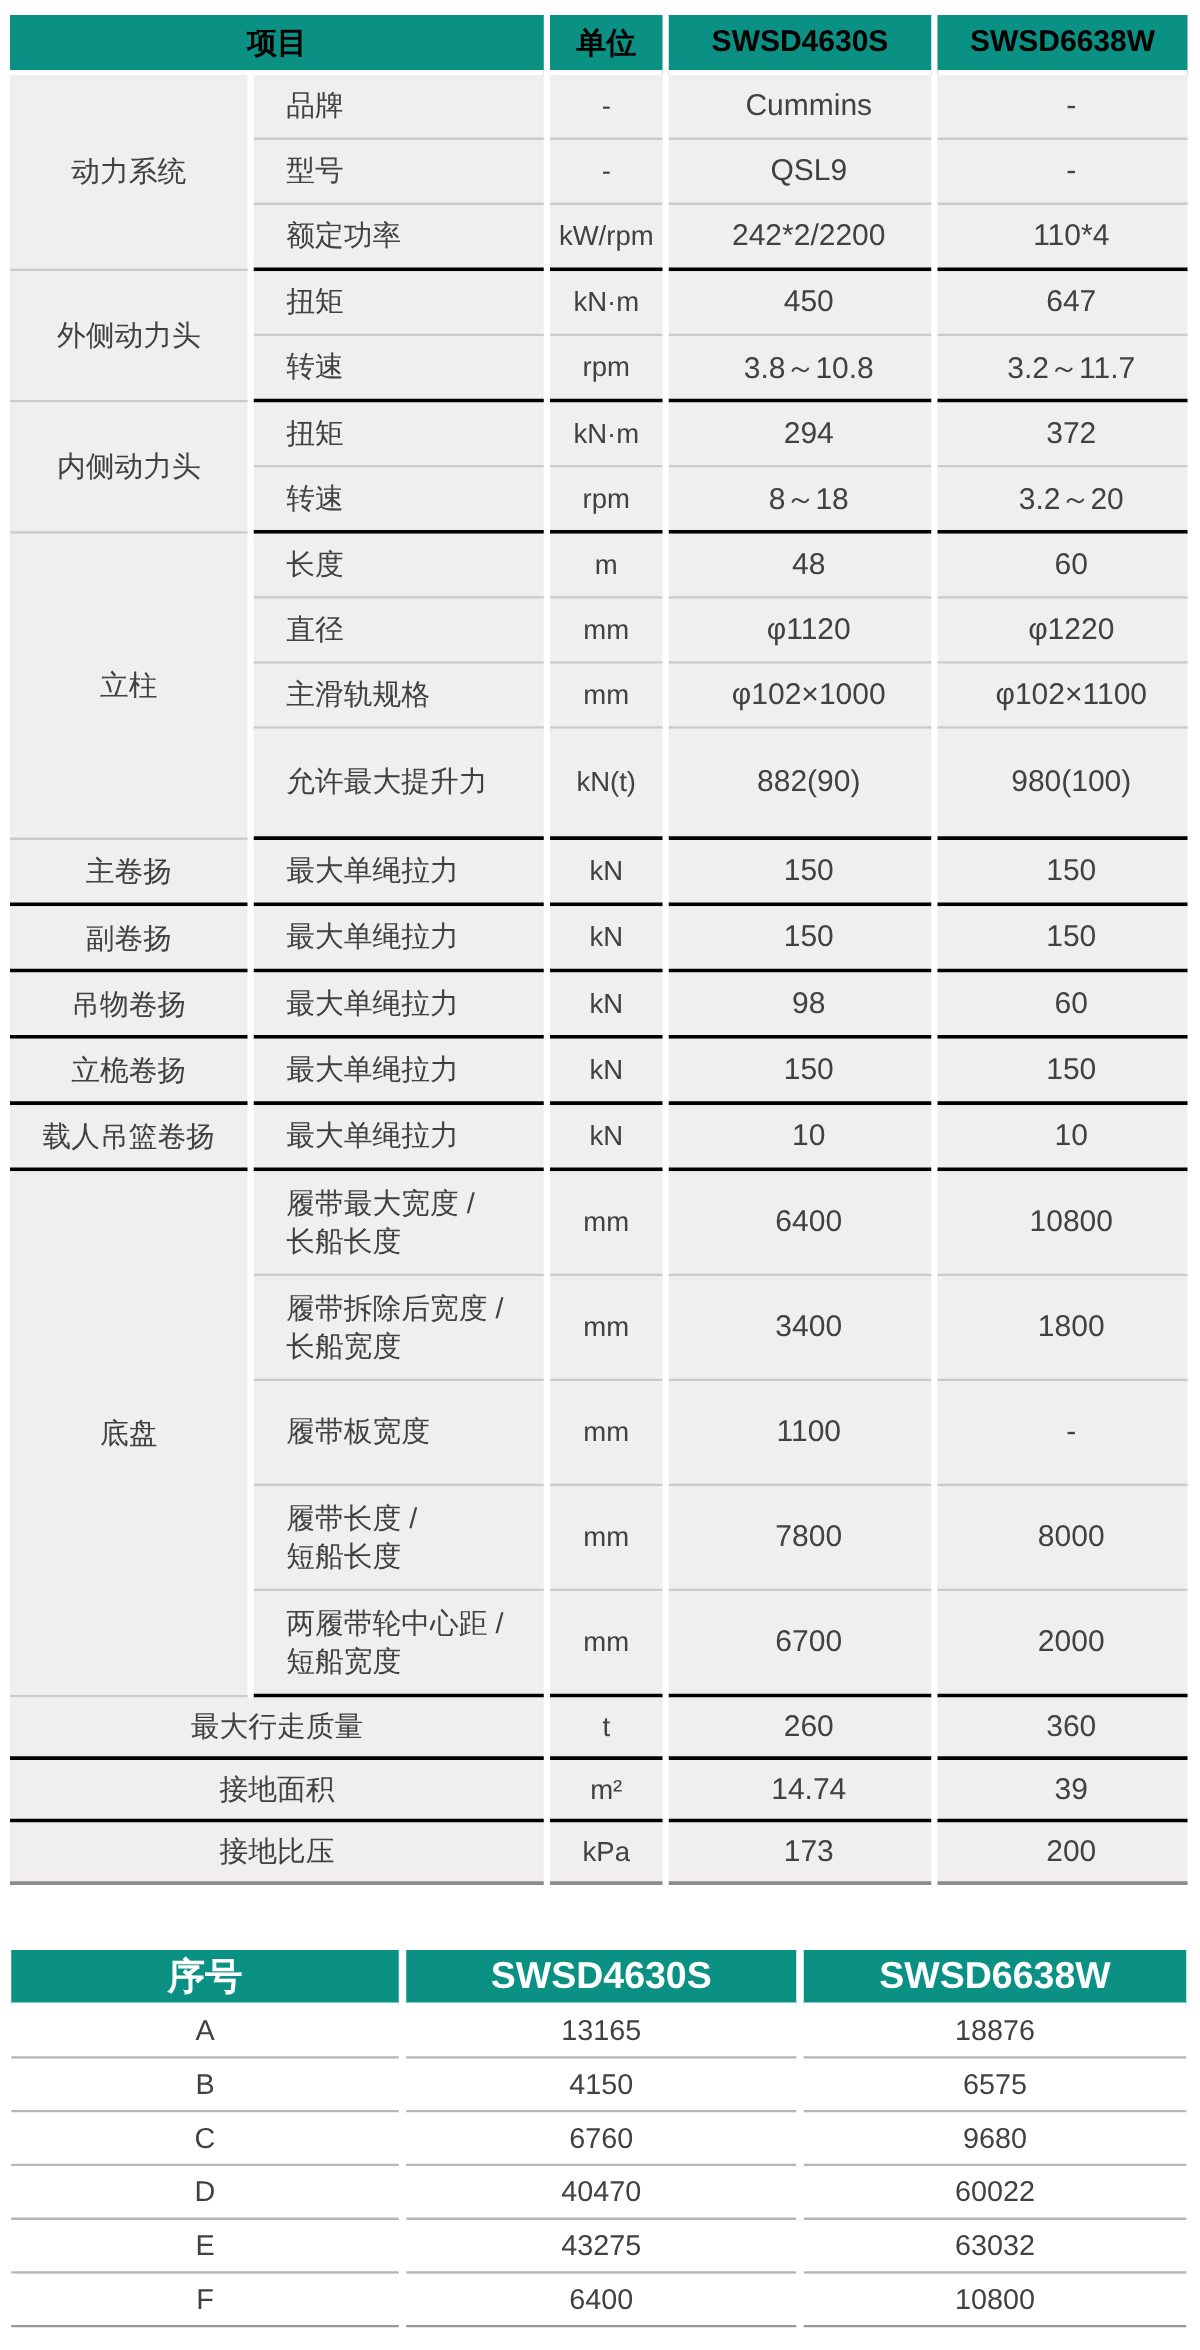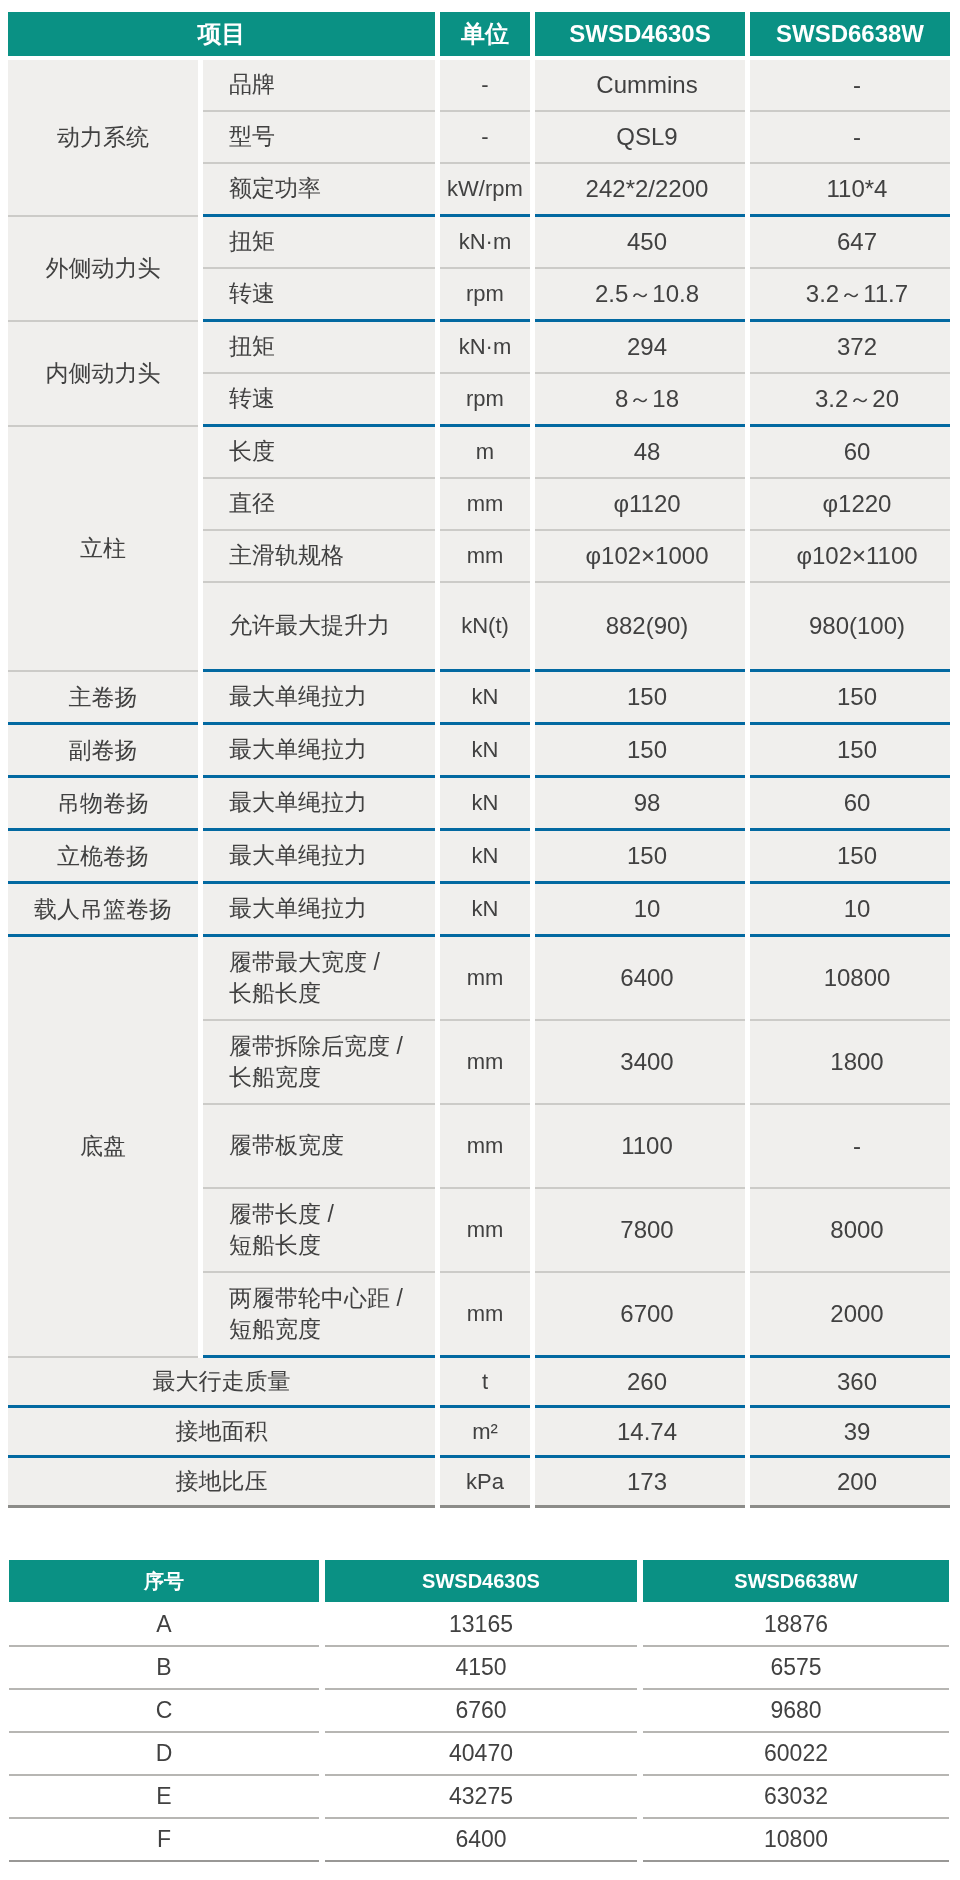--- a/index.html
+++ b/index.html
@@ -3,48 +3,48 @@
 <meta charset="utf-8">
 <style>
   html,body{margin:0;padding:0;background:#ffffff;width:960px;}
   body{font-family:"Liberation Sans","DejaVu Sans",sans-serif;color:#414141;}
 
   table{border-collapse:separate;table-layout:fixed;}
 
   
   .spec{width:952px;margin:12px 0 0 3px;border-spacing:5px 0;}
   .spec th{
-    background:#0a9184;color:#ffffff;font-weight:bold;font-size:24px;
+    background:#0a9184;color:#000000;font-weight:bold;font-size:24px;
     height:44px;text-align:center;vertical-align:middle;
     border-bottom:4px solid #ffffff;padding:0;
   }
   .spec td{
     background:#f0efed;font-size:23px;text-align:center;vertical-align:middle;
     padding:0;
   }
   .spec td.cat{font-size:23px;}
   .spec td.item{text-align:left;padding-left:26px;white-space:pre-line;line-height:1.35;}
   .spec td.merged{text-align:center;padding-left:0;}
   .spec td.unit{font-size:22px;}
   .spec td.val{font-size:24px;padding-left:14px;}
 
   .spec tr.h-std  > td{height:50px;}
   .spec tr.h-tall > td{height:86px;}
   .spec tr.h-chs  > td{height:82px;}
   .spec tr.h-end  > td{height:47px;margin-left:40px;}
 
   .spec tr.thin  > td{border-bottom:2px solid #cccbc8;}
-  .spec tr.thick > td{border-bottom:3px solid #0369a1;}
+  .spec tr.thick > td{border-bottom:3px solid #000000;}
   .spec td.cat{border-bottom:3px solid #a5a4a1;margin-left:24px;}
   .spec tr.last > td{border-bottom:3px solid #8c8c89;}
 
   
   .dims{width:952px;margin:52px 0 0 3px;border-spacing:6px 0;}
   .dims th{
-    background:#0a9184;color:#ffffff;font-weight:bold;font-size:20px;
+    background:#0a9184;color:#ffffff;font-weight:bold;font-size:30px;
     height:42px;text-align:center;vertical-align:middle;
     border-bottom:2px solid #ffffff;padding:0;
   }
   .dims td{
     background:#ffffff;font-size:23px;text-align:center;vertical-align:middle;
     height:41px;border-bottom:2px solid #b7b6b3;padding:0;
   }
   .dims tr.last > td{border-bottom:2px solid #999896;}
 </style>
 </head>
@@ -90,21 +90,21 @@
     <tr class="h-std thin">
       <td class="cat" rowspan="2">外侧动力头</td>
       <td class="item">扭矩</td>
       <td class="unit">kN·m</td>
       <td class="val">450</td>
       <td class="val">647</td>
     </tr>
     <tr class="h-std thick">
       <td class="item">转速</td>
       <td class="unit">rpm</td>
-      <td class="val">2.5～10.8</td>
+      <td class="val">3.8～10.8</td>
       <td class="val">3.2～11.7</td>
     </tr>
 
     <tr class="h-std thin">
       <td class="cat" rowspan="2">内侧动力头</td>
       <td class="item">扭矩</td>
       <td class="unit">kN·m</td>
       <td class="val">294</td>
       <td class="val">372</td>
     </tr>

